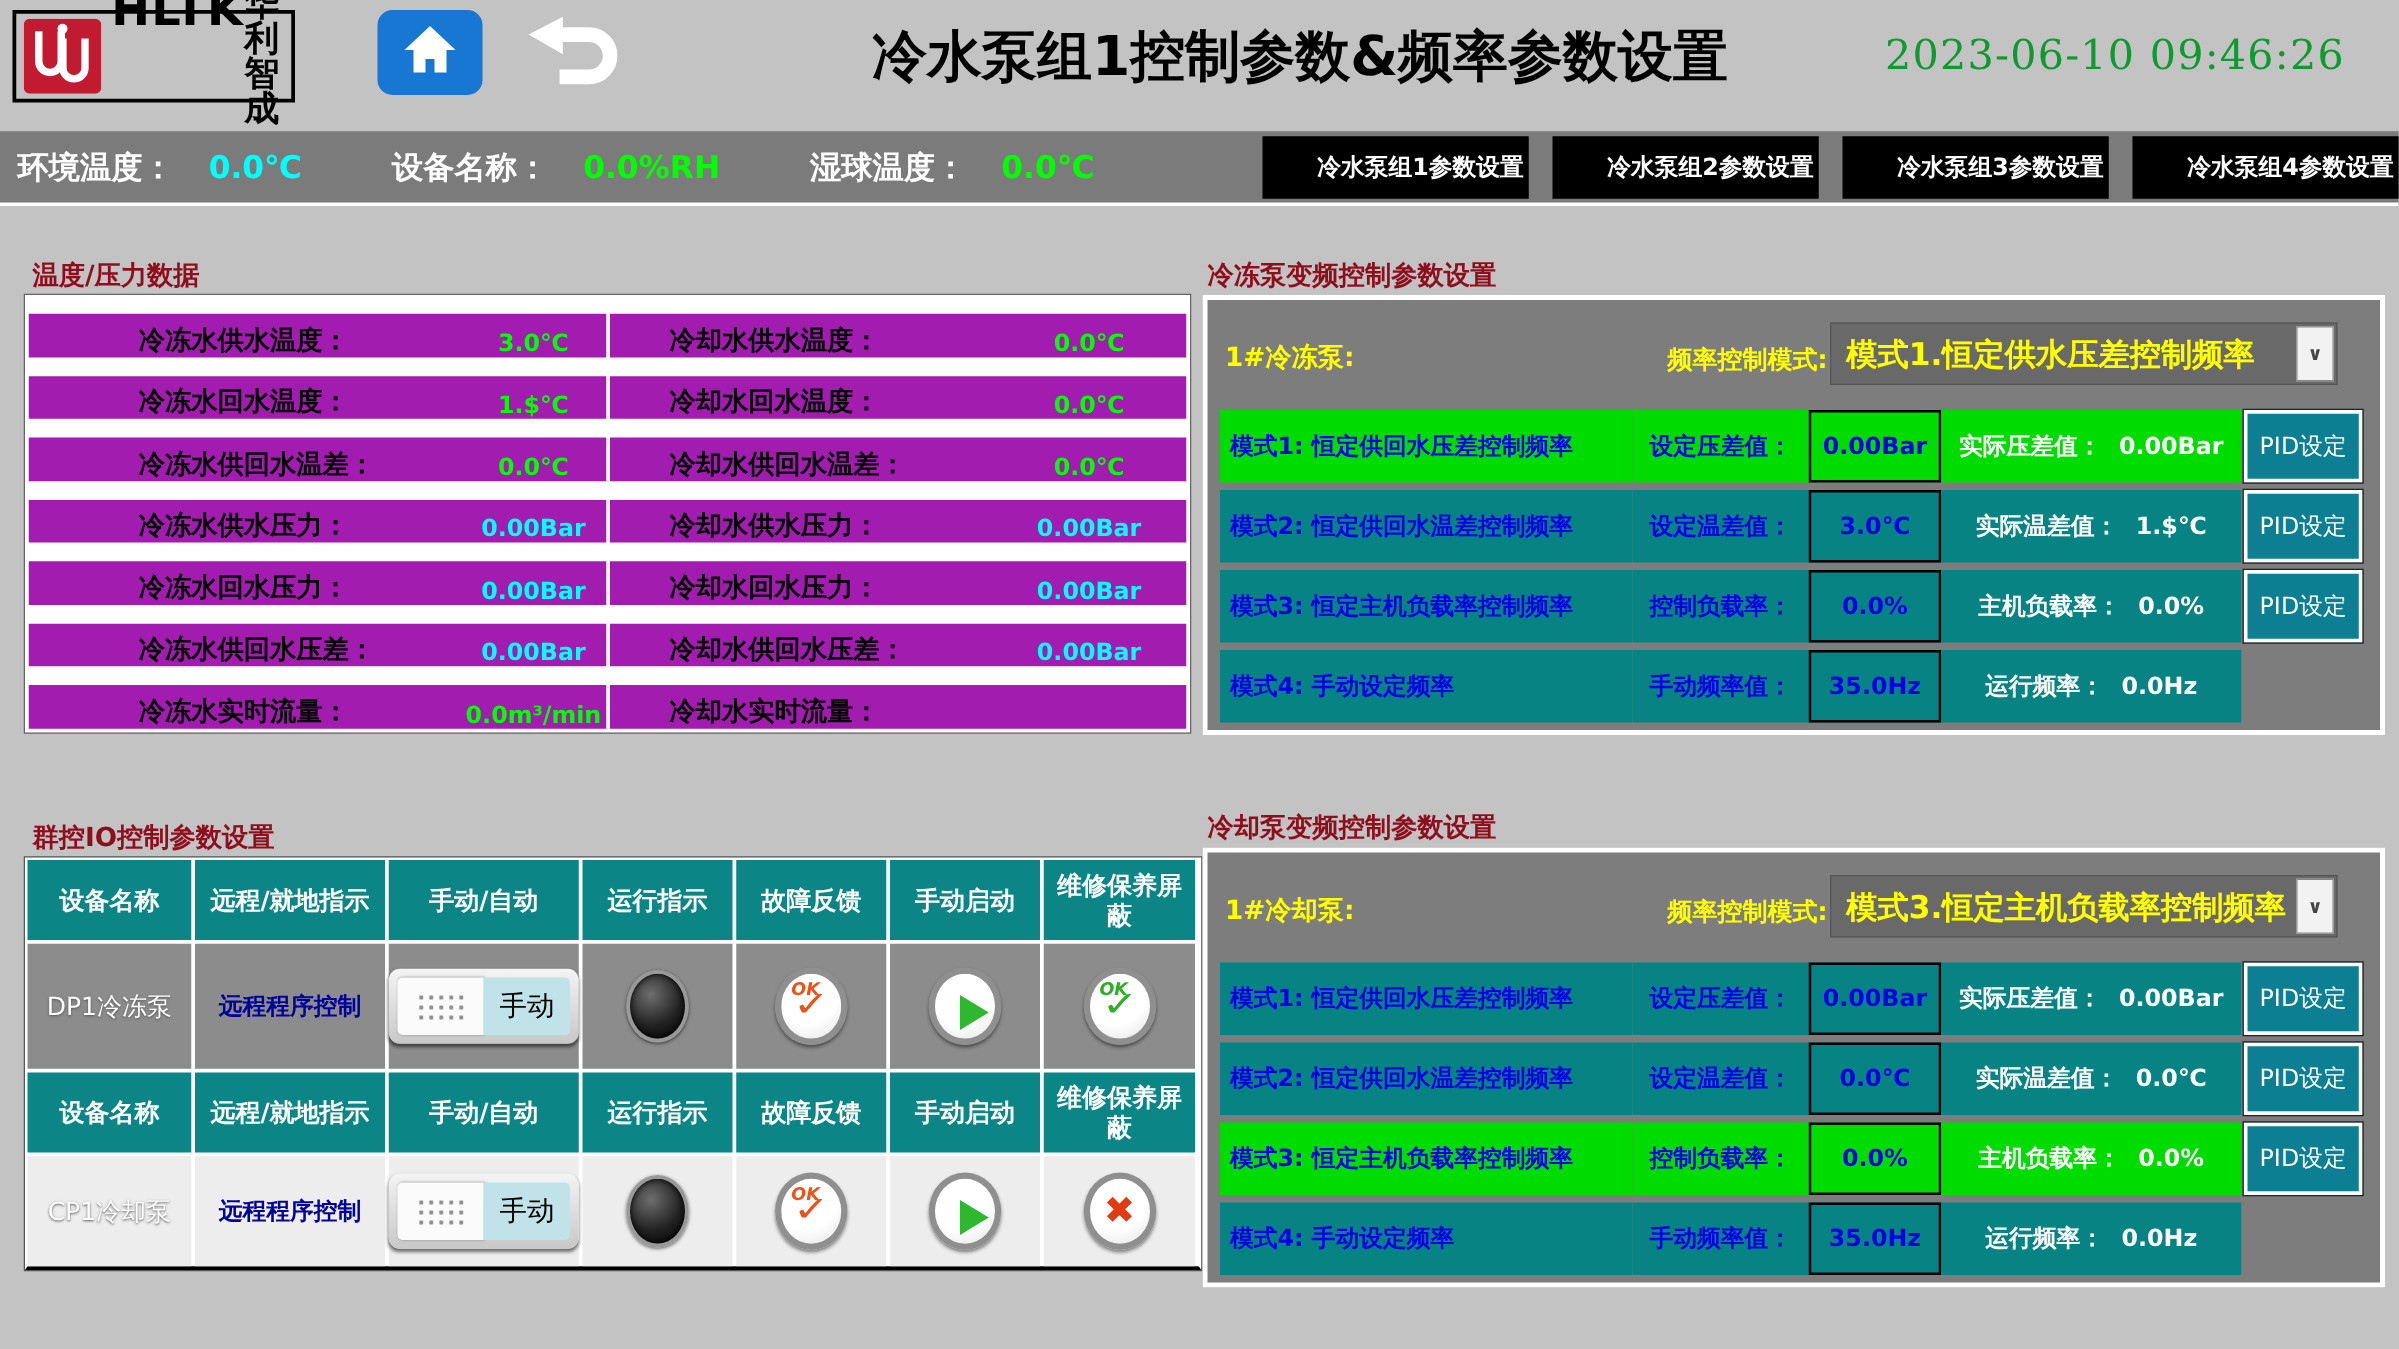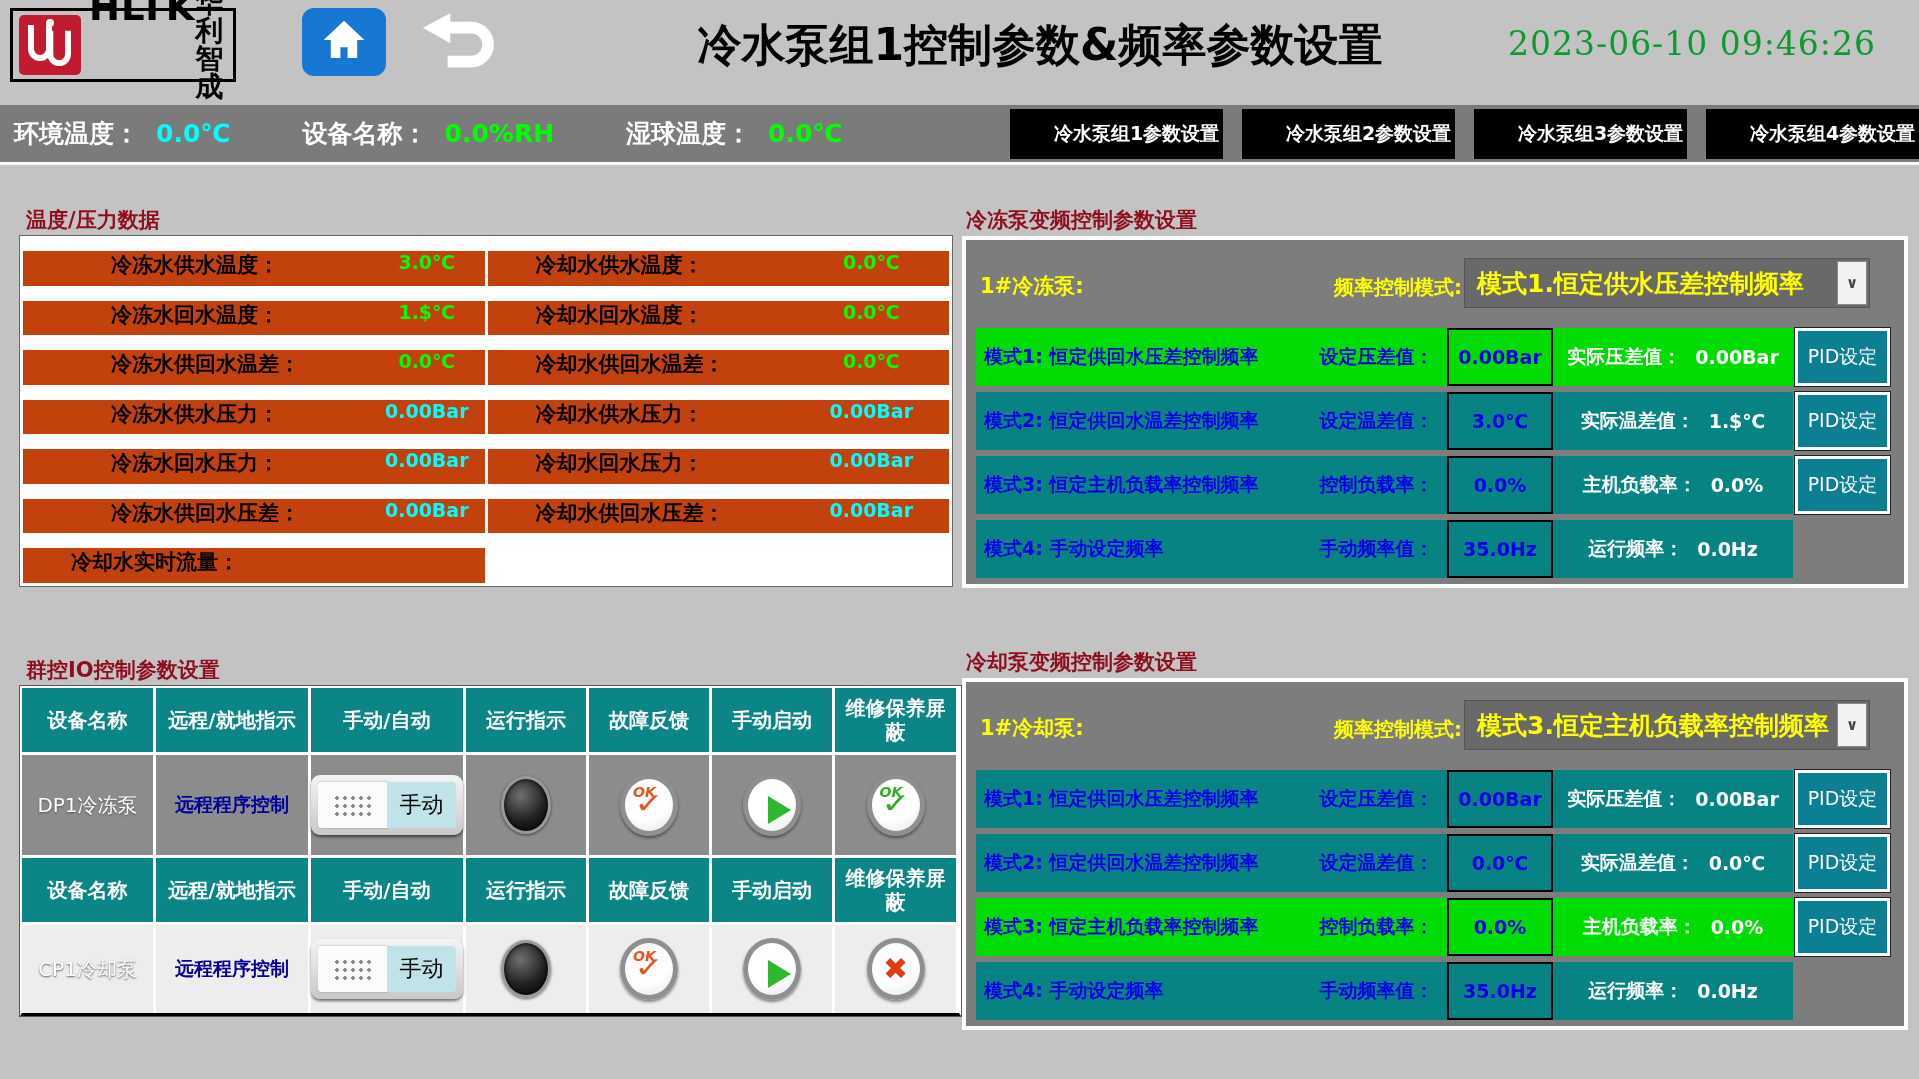--- a/index.html
+++ b/index.html
@@ -21,35 +21,35 @@
 
   .page-title { position:absolute; top:16px; left:600px; width:880px; text-align:center;
     font-size:44px; font-weight:bold; color:#000; white-space:nowrap; }
   .datetime { position:absolute; top:24px; left:1508px; width:400px;
     font-family:"DejaVu Serif","Liberation Serif",serif; font-size:33px; color:#0d9b30; letter-spacing:1px; }
 
   
   .env-bar { position:absolute; top:105px; left:0; width:1919px; height:60px;
     background:#7b7b7b; border-bottom:3px solid #fff; }
   .env-items { position:absolute; left:14px; top:0; height:57px; display:flex; align-items:center; gap:72px; }
-  .env-item { display:flex; align-items:baseline; gap:17px; }
+  .env-item { display:flex; align-items:baseline; gap:28px; }
   .env-label { color:#fff; font-size:25px; font-weight:bold; }
   .env-value { font-size:25px; font-weight:bold; }
   .nav-buttons { position:absolute; right:0; top:4px; display:flex; gap:19px; }
   .nav-btn { width:213px; height:50px; background:#000; color:#fff; font-size:19px; font-weight:bold;
     display:flex; align-items:center; justify-content:center; cursor:pointer; white-space:nowrap;padding-left:40px; }
 
   
   .section-title { position:absolute; color:#8e0e1e; font-size:21px; font-weight:bold; }
 
   
   .temp-table { position:absolute; left:20px; top:236px; width:932px; height:350px;
     background:#fff; border:3px solid #fff; outline:1px solid #666;
     display:grid; grid-template-columns:1fr 1fr; grid-auto-rows:1fr; gap:3px; }
-  .t-cell { background:#c2410c; display:flex; align-items:flex-start;margin-top:12px; }
+  .t-cell { background:#a21caf; display:flex; align-items:flex-end;margin-top:12px; }
   .t-cell.tl { padding-left:88px; }
   .t-cell.tr { padding-left:48px; }
   .t-label { font-size:21px; font-weight:bold; color:#000; width:258px; white-space:nowrap; }
   .t-value { flex:1; text-align:center; font-size:19px; font-weight:bold; }
 
   
   .io-table { position:absolute; left:20px; top:686px; width:941px;
     background:#fff; border:2px solid #fff; border-bottom:3px solid #000; outline:1px solid #555;
     display:grid; grid-template-columns:131px 152px 152px 120px 120px 120px 121px;
     grid-template-rows:64px 100px 64px 88px; gap:3px; }
@@ -236,20 +236,24 @@
 
     <div class="t-cell tl">
       <span class="t-label">冷冻水供回水压差：</span>
       <span class="t-value" style="color: rgb(0, 255, 255);">0.00Bar</span>
     </div>
     <div class="t-cell tr">
       <span class="t-label">冷却水供回水压差：</span>
       <span class="t-value" style="color: rgb(0, 255, 255);">0.00Bar</span>
     </div>
 
+    <div class="t-cell tl">
+      <span class="t-label">冷冻水实时流量：</span>
+      <span class="t-value" style="color: rgb(0, 255, 0);">0.0m³/min</span>
+    </div>
     <div class="t-cell tr">
       <span class="t-label">冷却水实时流量：</span>
       <span class="t-value" style="color: rgb(0, 255, 0);"></span>
     </div>
   </div>
 
 <div class="section-title" style="left:26px; top:656px;">群控IO控制参数设置</div>
 <div class="io-table">
   <div style="display:contents">
     

